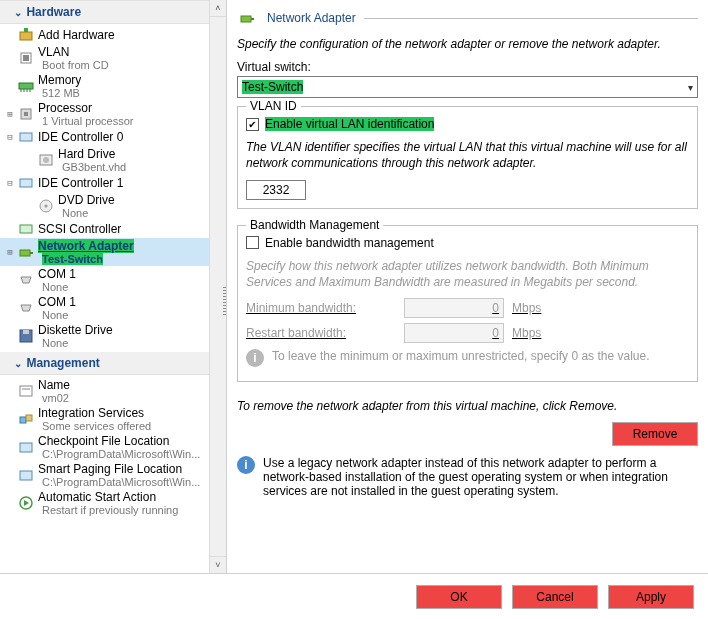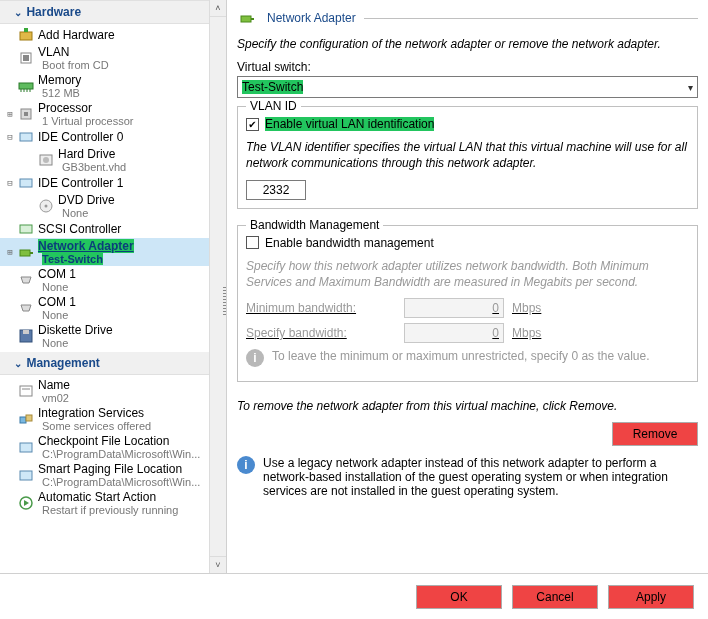--- a/index.html
+++ b/index.html
@@ -448,21 +448,21 @@
       </div>
       <div class="desc disabled-text">Specify how this network adapter utilizes network bandwidth. Both Minimum Services and Maximum Bandwidth are measured in Megabits per second.</div>
       <div class="bw-row">
         <span class="bw-label disabled-text">Minimum bandwidth:</span>
         <span class="num-input wide disabled">
             <span>0</span>
           </span>
         <span class="disabled-text">Mbps</span>
       </div>
       <div class="bw-row">
-        <span class="bw-label disabled-text">Specify bandwidth:</span>
+        <span class="bw-label disabled-text">Restart bandwidth:</span>
         <span class="num-input wide disabled">
             <span>0</span>
           </span>
         <span class="disabled-text">Mbps</span>
       </div>
       <div class="info-row">
         <span class="info-icon">i</span>
         <span class="disabled-text">To leave the minimum or maximum unrestricted, specify 0 as the value.</span>
       </div>
     </div>

